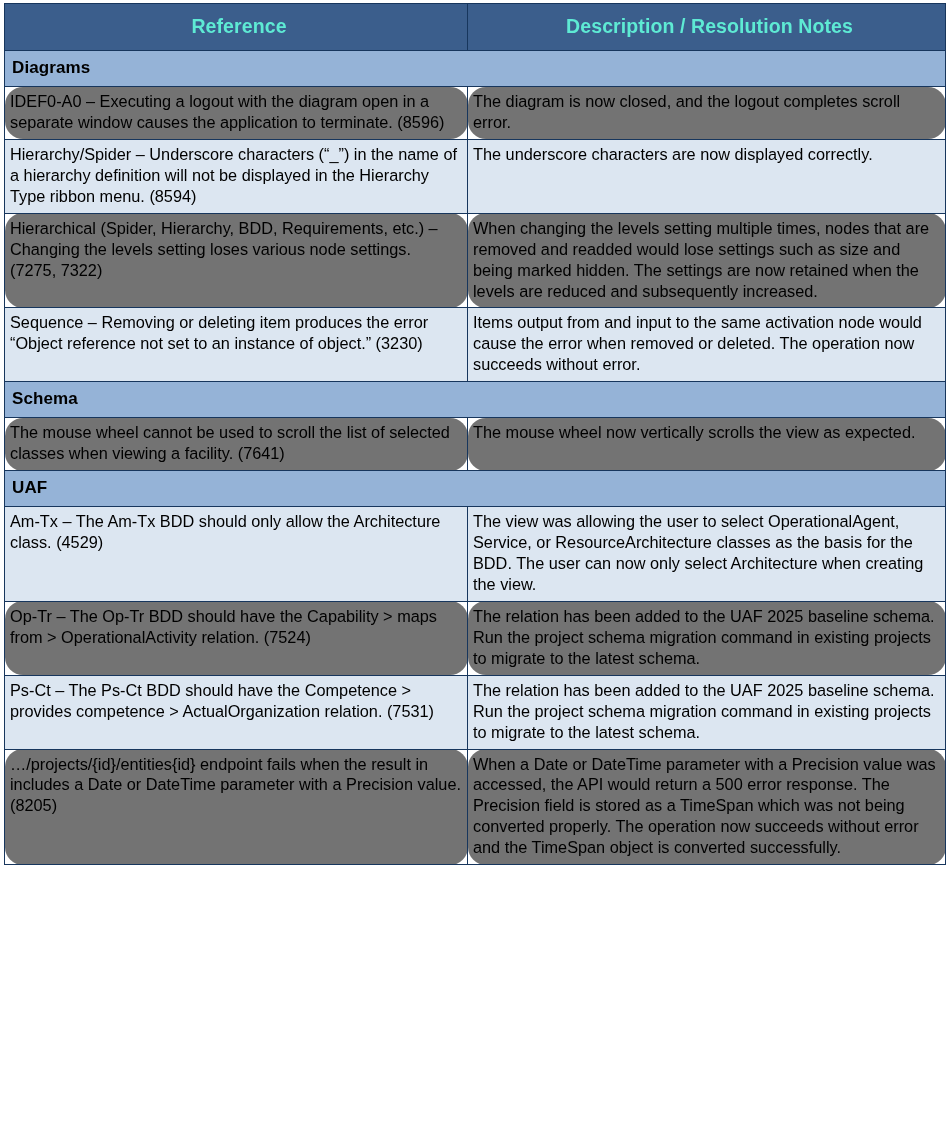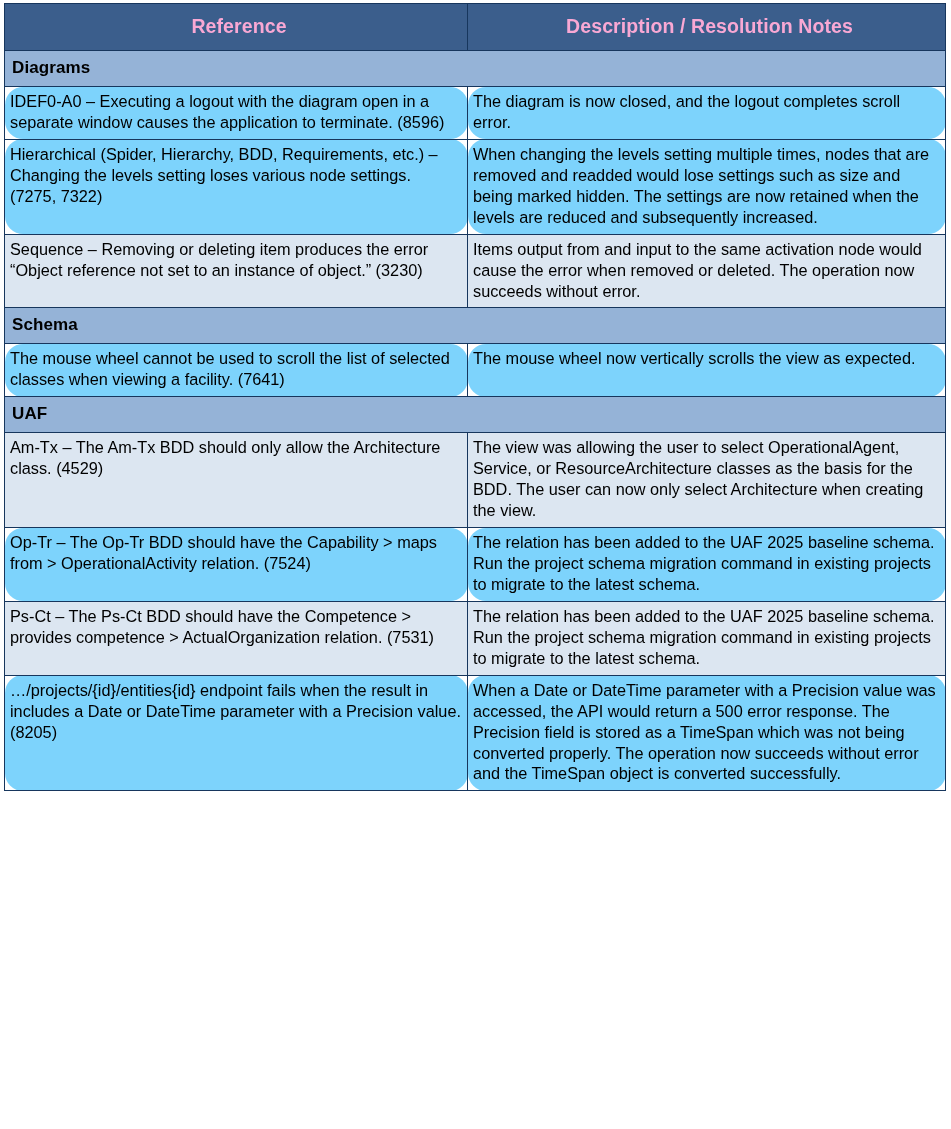--- a/index.html
+++ b/index.html
@@ -25,21 +25,21 @@
     width: 941px;
     border-collapse: collapse;
     table-layout: fixed;
     border: 1px solid #17365d;
   }
   table.release-notes col.c-ref { width: 463px; }
   table.release-notes col.c-desc { width: 478px; }
 
   thead th {
     background: #3b5e8c;
-    color: #f9a8d4;
+    color: #5eead4;
     font-size: 19.5px;
     font-weight: bold;
     text-align: center;
     padding: 11px 0 12px 6px;
     border: 1px solid #17365d;
     letter-spacing: 0.1px;
   }
 
   tr.section-row td {
     background: #95b3d7;
@@ -55,21 +55,21 @@
   tr.data-row td {
     font-size: 16.3px;
     line-height: 1.285;
     padding: 4px 6px 6px 5px;
     vertical-align: top;
     border-left: 1px solid #17365d;
     border-right: 1px solid #17365d;
     border-top: 1px solid #17365d;
     border-bottom: 1px solid #17365d;
   }
-  tr.shade-white td { background: #7dd3fc; border-radius: 18px; }
+  tr.shade-white td { background: #737373; border-radius: 18px; }
   tr.shade-blue  td { background: #dce6f1; }
 
   td.cell-ref, td.cell-desc { word-wrap: break-word; }
 </style>
 </head>
 <body>
 
 <div class="page">
   <table class="release-notes">
     <colgroup>
@@ -82,20 +82,24 @@
         <th>Description / Resolution Notes</th>
       </tr>
     </thead>
     <tbody id="table-body">
         <tr class="section-row">
           <td colspan="2">Diagrams</td>
         </tr>
         <tr class="data-row shade-white">
           <td class="cell-ref">IDEF0-A0 – Executing a logout with the diagram open in a separate window causes the application to terminate. (8596)</td>
           <td class="cell-desc">The diagram is now closed, and the logout completes scroll error.</td>
+        </tr>
+        <tr class="data-row shade-blue">
+          <td class="cell-ref">Hierarchy/Spider – Underscore characters (“_”) in the name of a hierarchy definition will not be displayed in the Hierarchy Type ribbon menu. (8594)</td>
+          <td class="cell-desc">The underscore characters are now displayed correctly.</td>
         </tr>
         <tr class="data-row shade-white">
           <td class="cell-ref">Hierarchical (Spider, Hierarchy, BDD, Requirements, etc.) – Changing the levels setting loses various node settings. (7275, 7322)</td>
           <td class="cell-desc">When changing the levels setting multiple times, nodes that are removed and readded would lose settings such as size and being marked hidden. The settings are now retained when the levels are reduced and subsequently increased.</td>
         </tr>
         <tr class="data-row shade-blue">
           <td class="cell-ref">Sequence – Removing or deleting item produces the error “Object reference not set to an instance of object.” (3230)</td>
           <td class="cell-desc">Items output from and input to the same activation node would cause the error when removed or deleted. The operation now succeeds without error.</td>
         </tr>
         <tr class="section-row">

